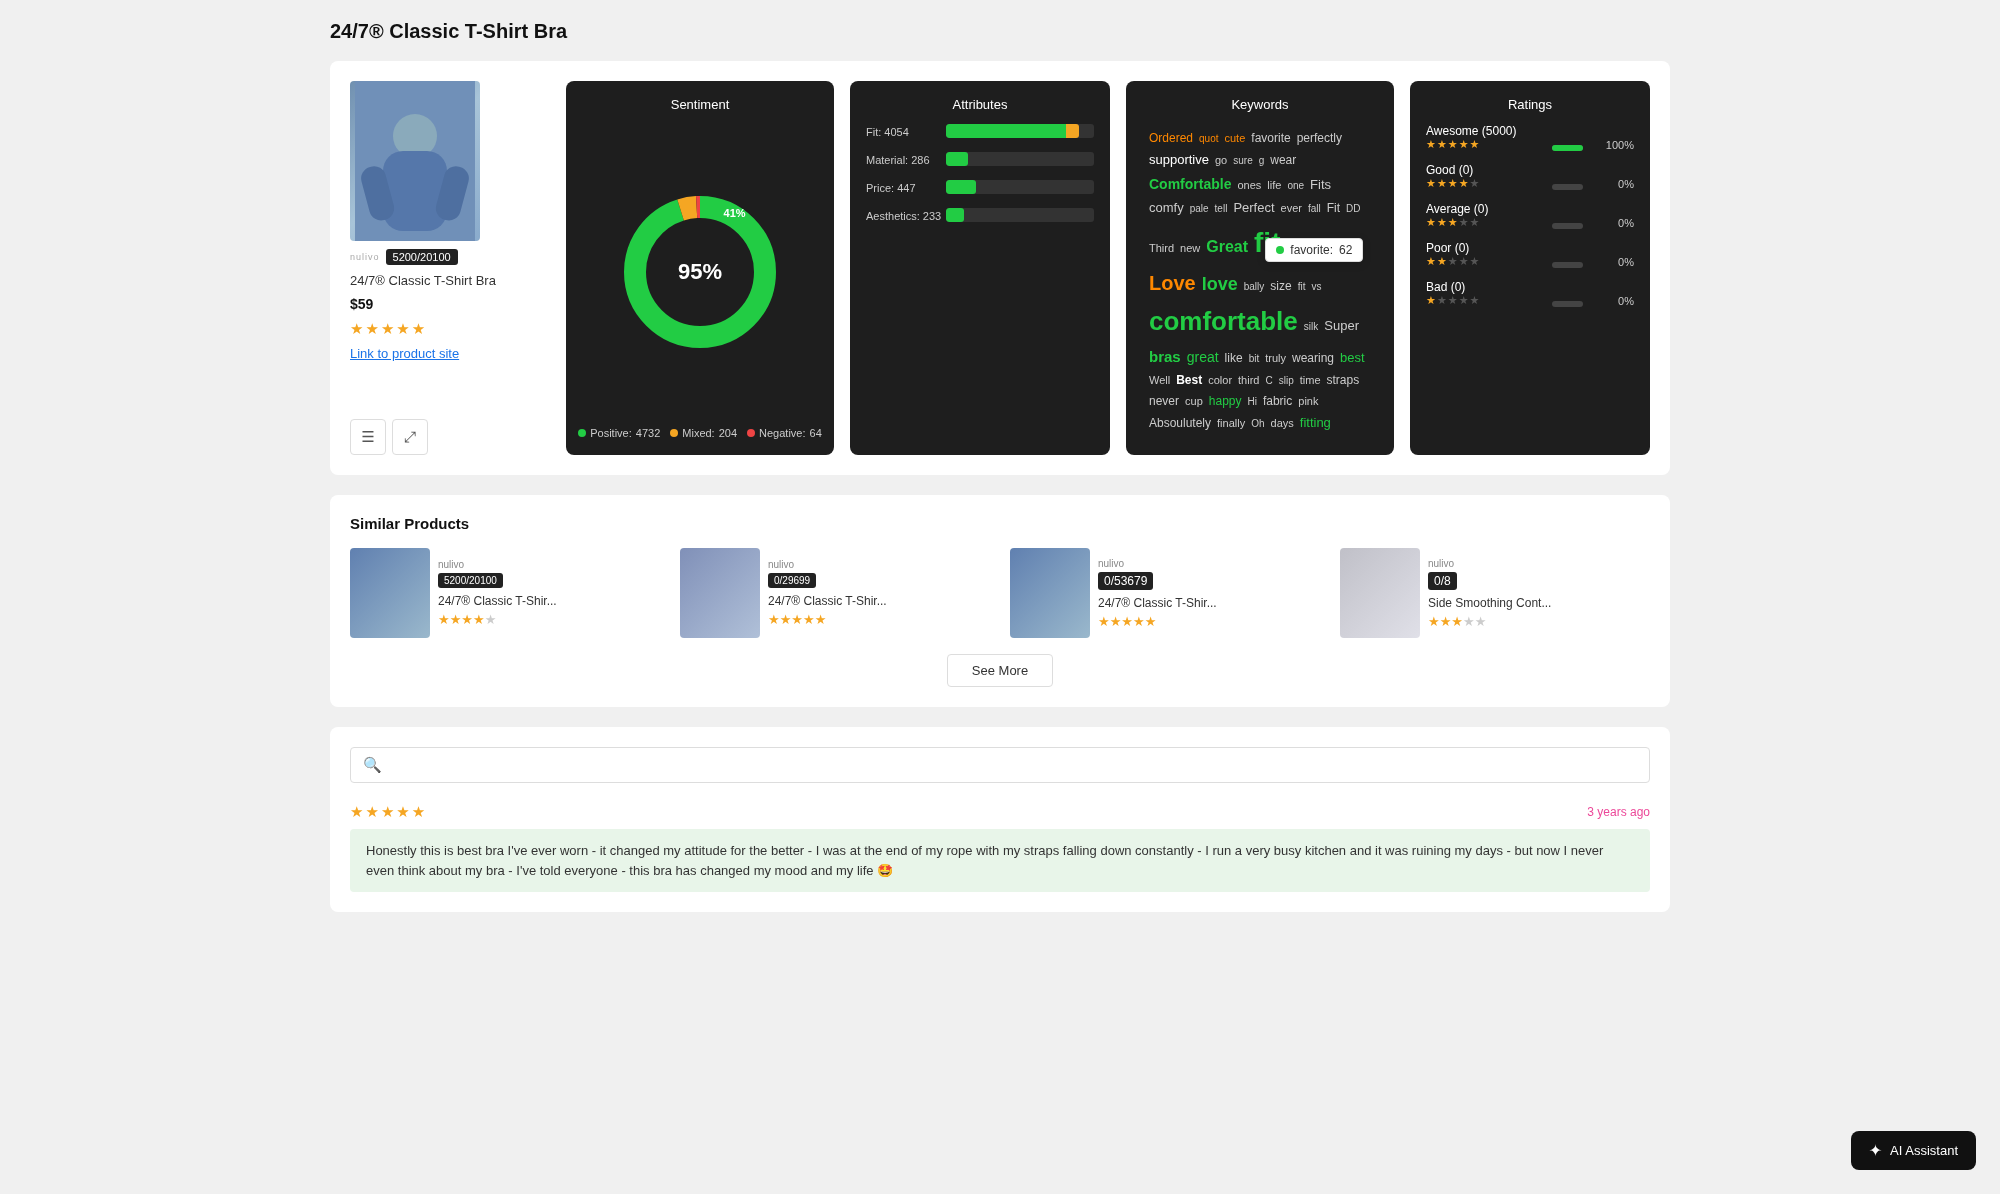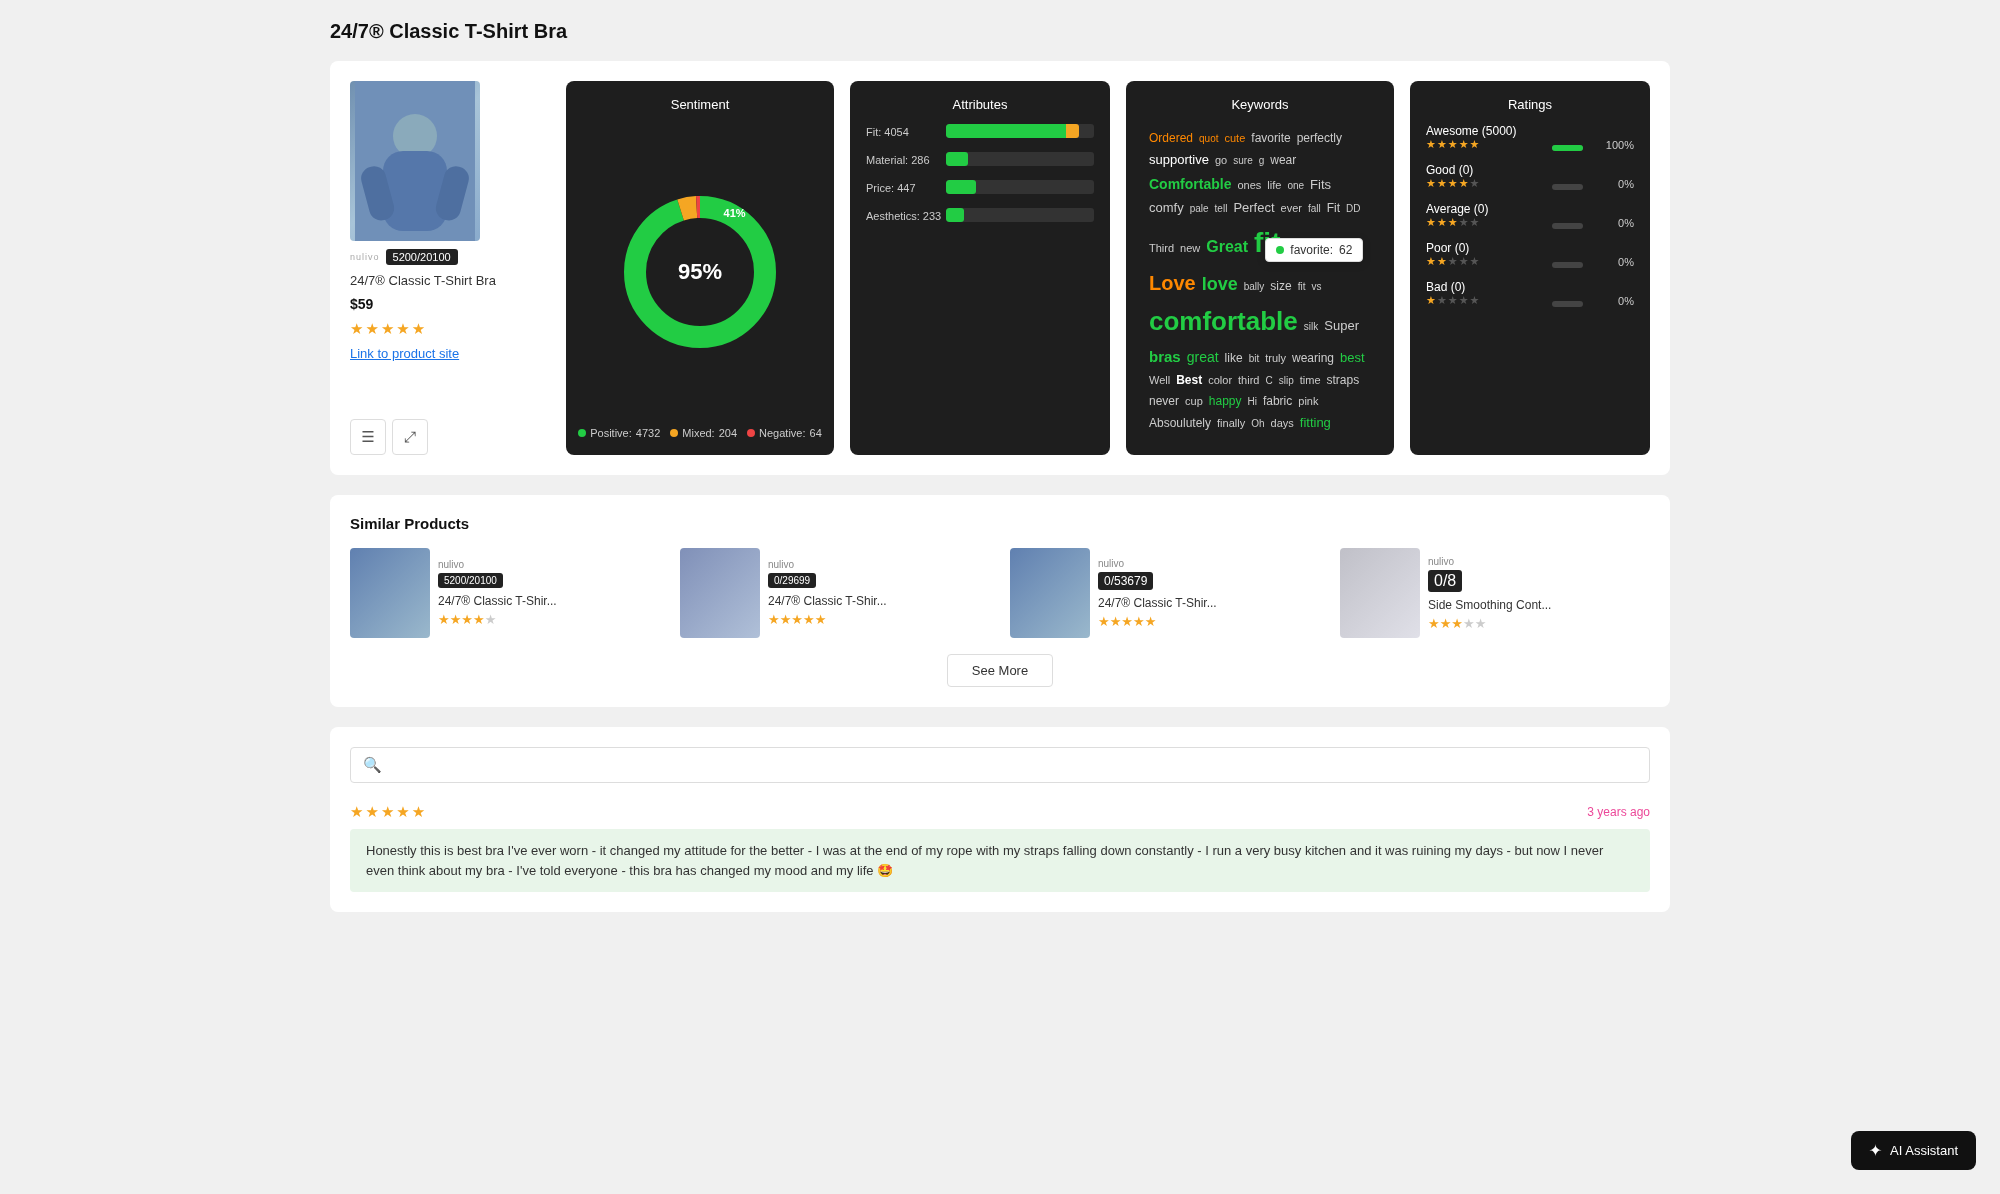--- a/index.html
+++ b/index.html
@@ -568,21 +568,21 @@
         <div style="font-size:12px;color:#333;margin-top:3px;">24/7® Classic T-Shir...</div>
         <div style="font-size:13px;margin-top:4px;"><span style="color:#f5a623">★</span><span style="color:#f5a623">★</span><span style="color:#f5a623">★</span><span style="color:#f5a623">★</span><span style="color:#f5a623">★</span></div>
       </div>
     </div>
   </div>
         <div class="similar-item">
     <div style="display:flex;align-items:center;gap:8px;">
       <div style="width:80px;height:90px;background:linear-gradient(135deg,#c0c0c8,#e0e0e8);border-radius:4px;flex-shrink:0;"></div>
       <div>
         <div style="font-size:10px;color:#888;">nulivo</div>
-        <div style="background:#222;color:#fff;font-size:16px;padding:2px 6px;border-radius:3px;display:inline-block;margin:3px 0;">0/8</div>
+        <div style="background:#222;color:#fff;font-size:12px;padding:2px 6px;border-radius:3px;display:inline-block;margin:3px 0;">0/8</div>
         <div style="font-size:12px;color:#333;margin-top:3px;">Side Smoothing Cont...</div>
         <div style="font-size:13px;margin-top:4px;"><span style="color:#f5a623">★</span><span style="color:#f5a623">★</span><span style="color:#f5a623">★</span><span style="color:#ccc">★</span><span style="color:#ccc">★</span></div>
       </div>
     </div>
   </div>
       </div>
     <button class="see-more-btn">See More</button>
   </div>
 
   <div class="reviews-section">

